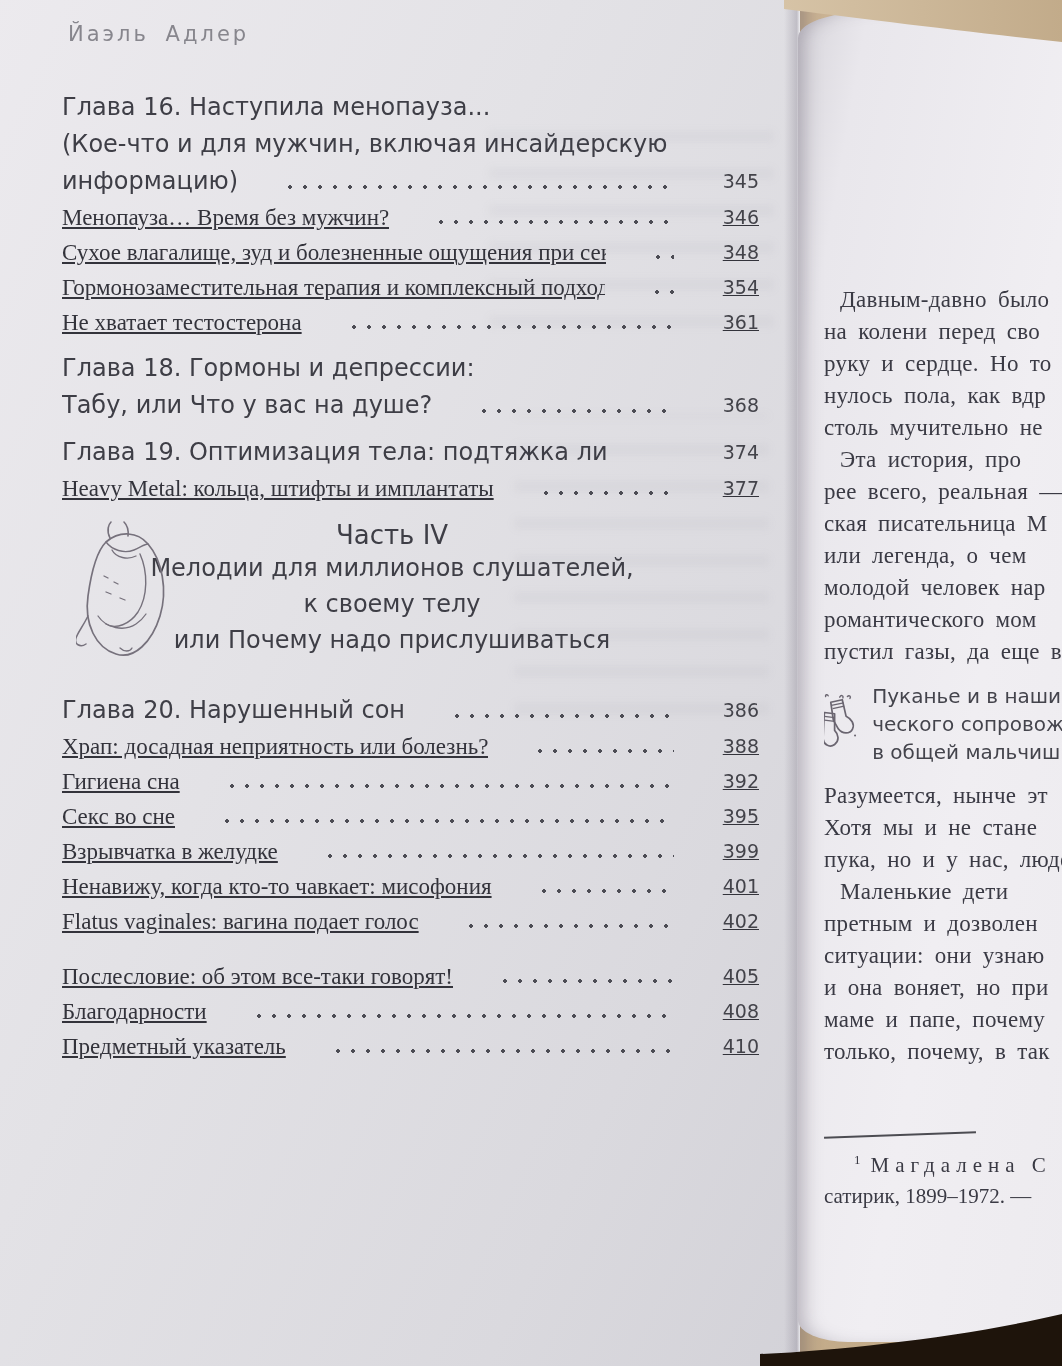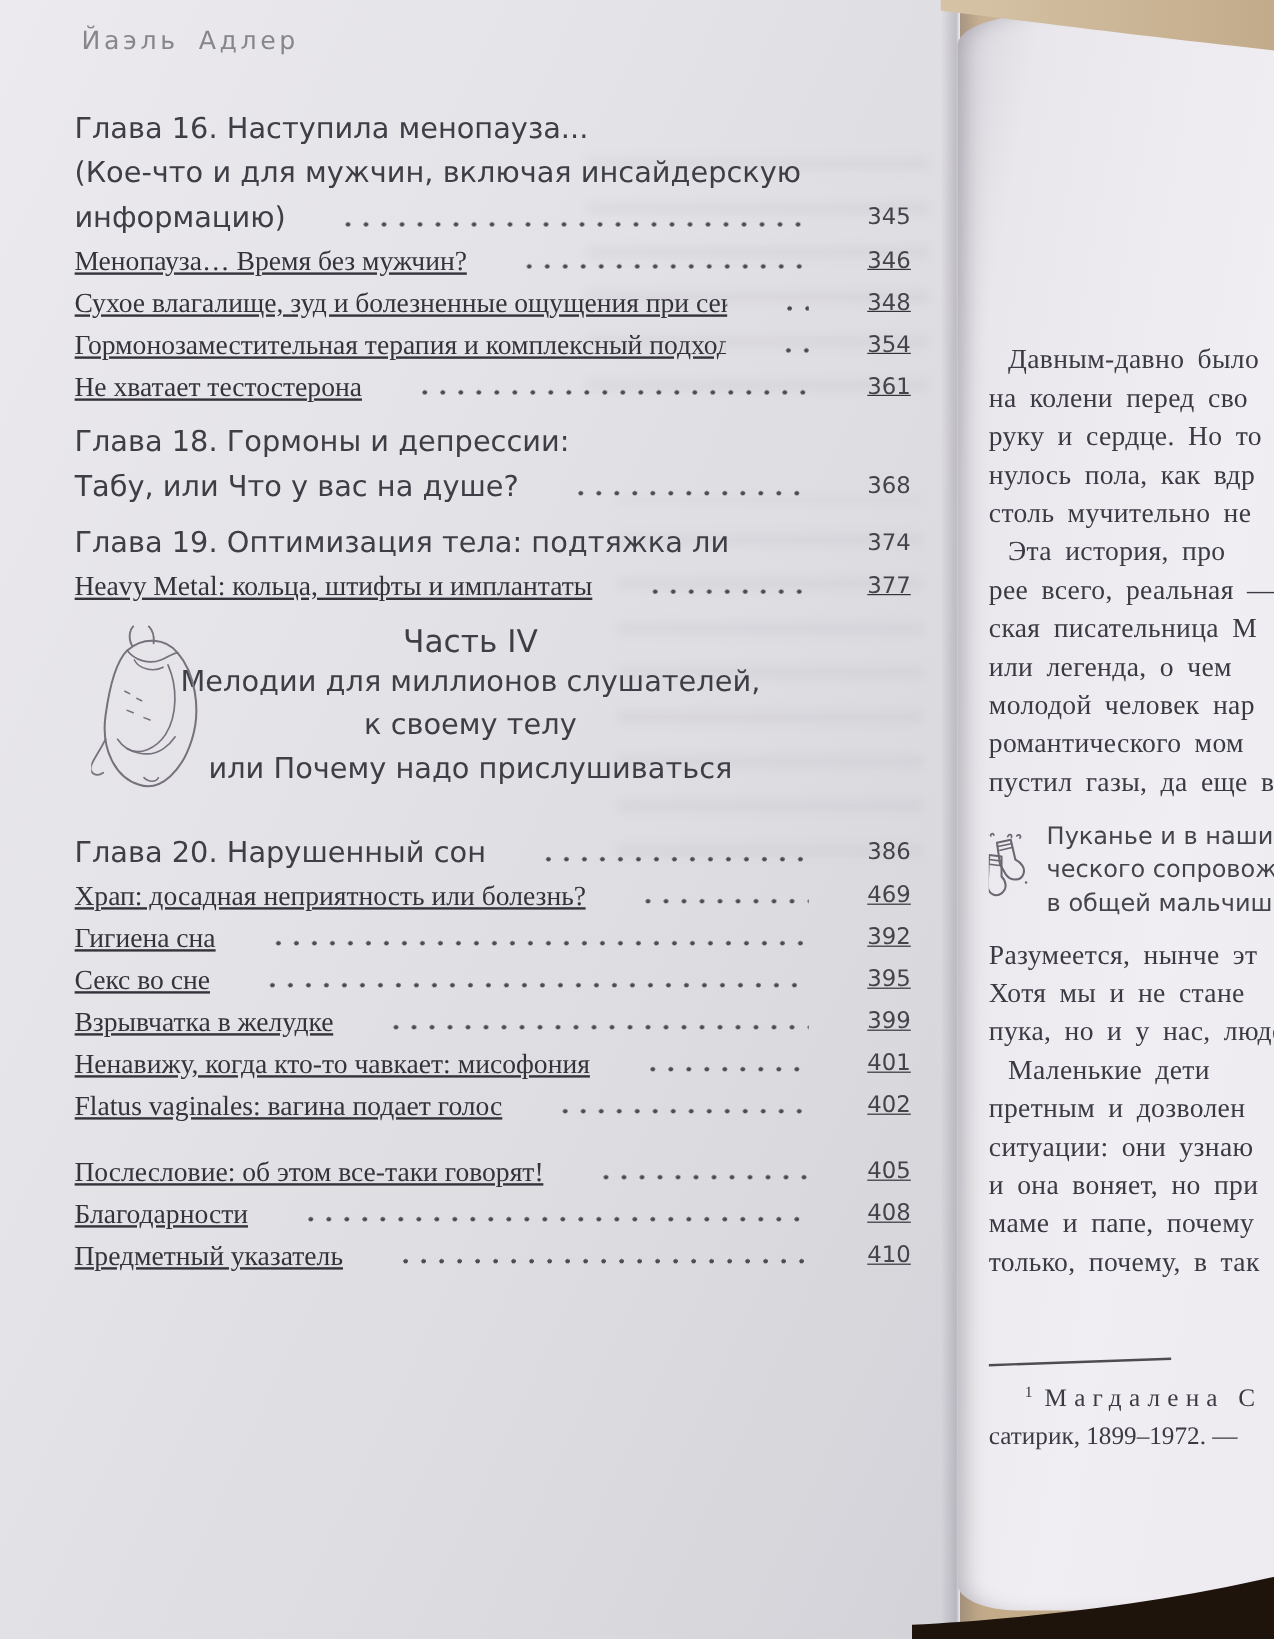--- a/index.html
+++ b/index.html
@@ -163,21 +163,21 @@
             <div class="tline row">
               <span class="ttext">Глава 20. Нарушенный сон</span>
               <span class="dots"></span>
               <span class="pnum">386</span>
             </div>
           </div>
           <div class="entry sub">
             <div class="tline row">
               <span class="ttext">Храп: досадная неприятность или болезнь?</span>
               <span class="dots"></span>
-              <span class="pnum">469</span>
+              <span class="pnum">388</span>
             </div>
           </div>
           <div class="entry sub">
             <div class="tline row">
               <span class="ttext">Гигиена сна</span>
               <span class="dots"></span>
               <span class="pnum">392</span>
             </div>
           </div>
           <div class="entry sub">

